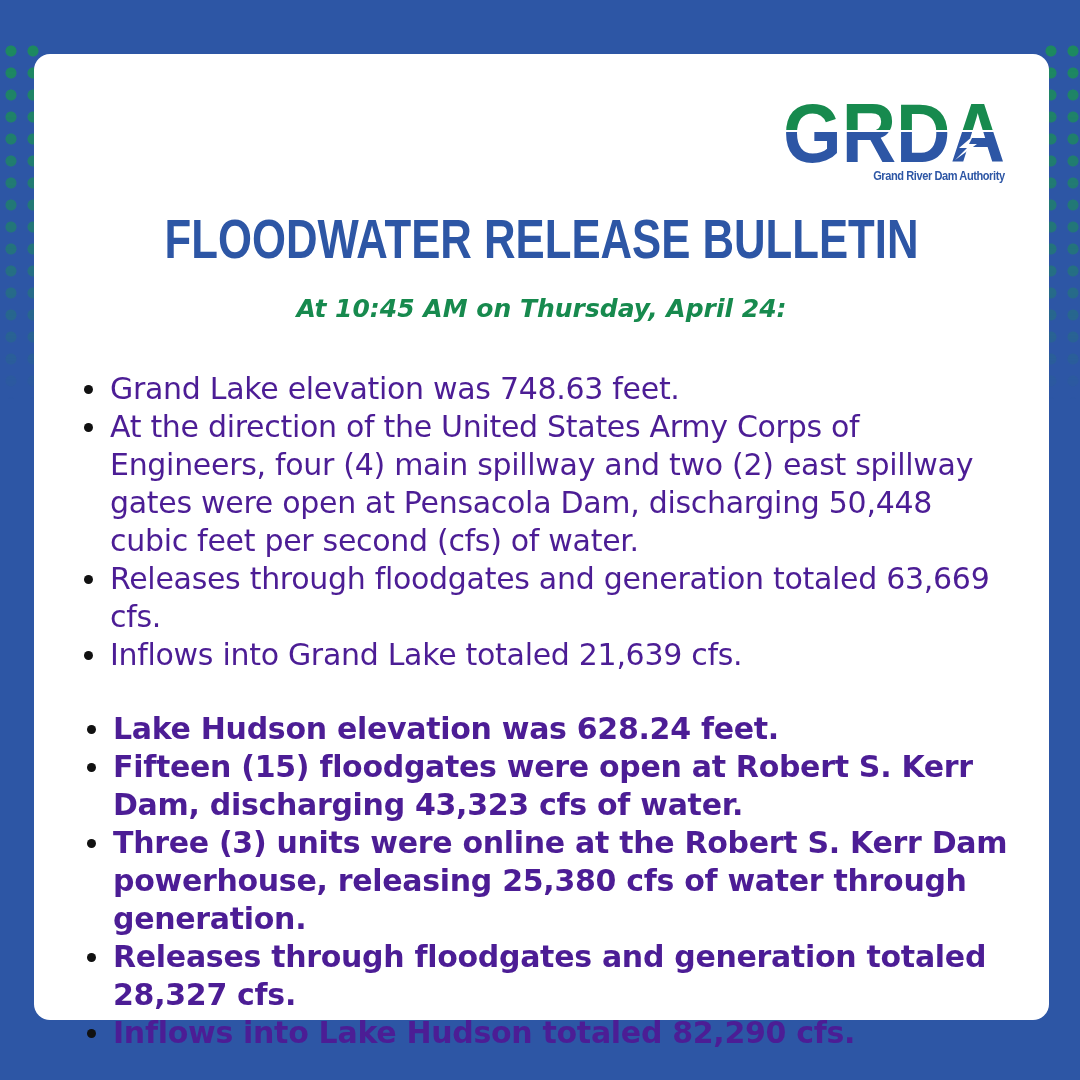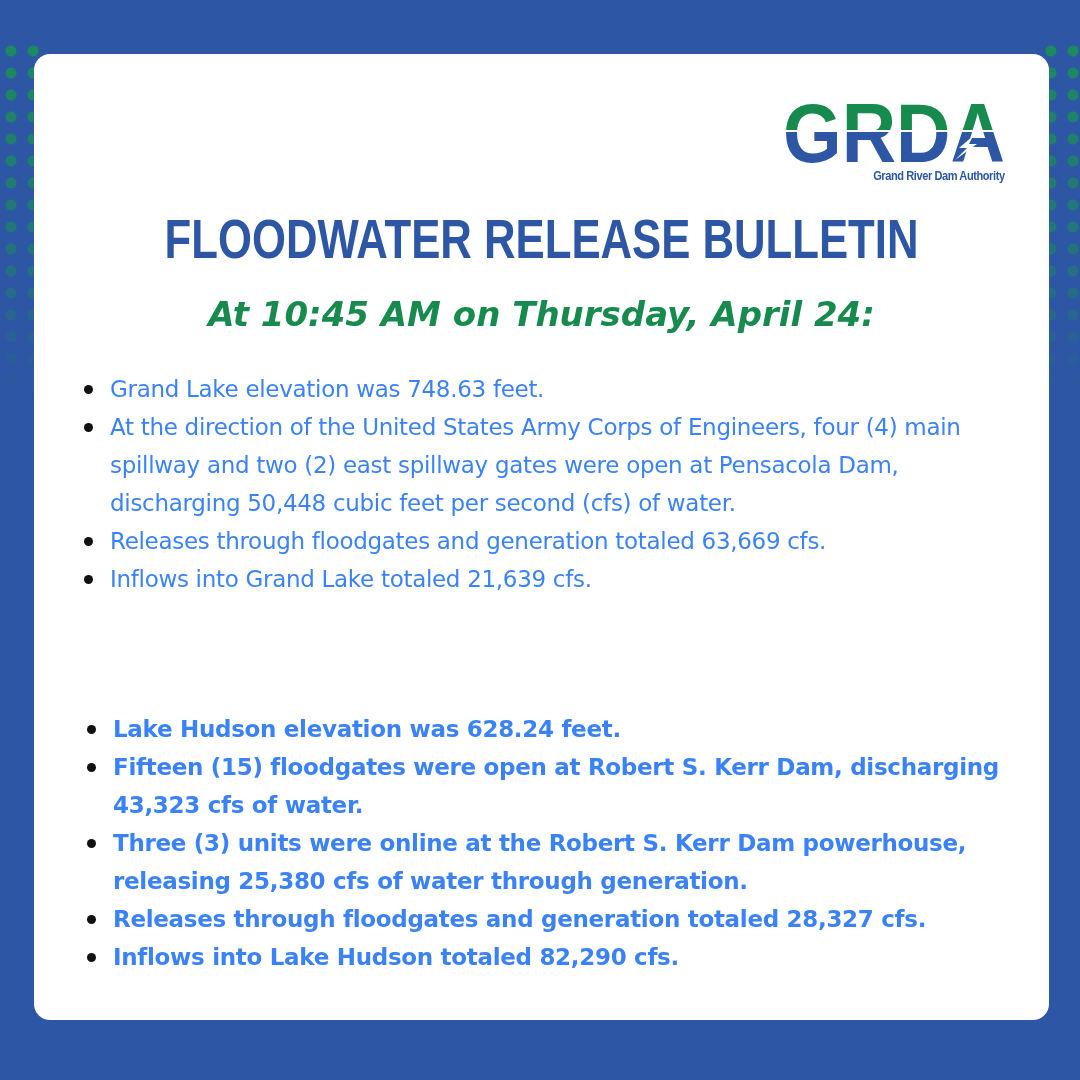--- a/index.html
+++ b/index.html
@@ -33,26 +33,26 @@
     }
     .title {
       position:absolute; left:0; right:0; top:152px; text-align:center;
       font-family:"Liberation Sans", sans-serif; font-weight:bold;
       font-size:56px; color:#2d56a5; letter-spacing:0px;
       transform:scaleX(0.78); transform-origin:center;
     }
     .subtitle {
       position:absolute; left:0; right:0; top:240px; text-align:center;
       font-family:"DejaVu Sans", sans-serif; font-weight:bold; font-style:italic;
-      font-size:34px; color:#178a4e;
+      font-size:25px; color:#178a4e;
     }
     ul.bullets {
       position:absolute; left:46px; margin:0; padding:0; list-style:none;
-      font-family:"DejaVu Sans", sans-serif; font-size:23px; line-height:38px;
-      color:#3b82f6; width:930px;
+      font-family:"DejaVu Sans", sans-serif; font-size:30px; line-height:38px;
+      color:#4c1d95; width:930px;
     }
     ul.bullets li {
       position:relative; padding-left:30px;
       letter-spacing:-0.3px;
     }
     ul.bullets li::before {
       content:""; position:absolute; left:4px; top:15px;
       width:9px; height:9px; border-radius:50%; background:#111;
     }
     ul.group1 { top:316px; }

